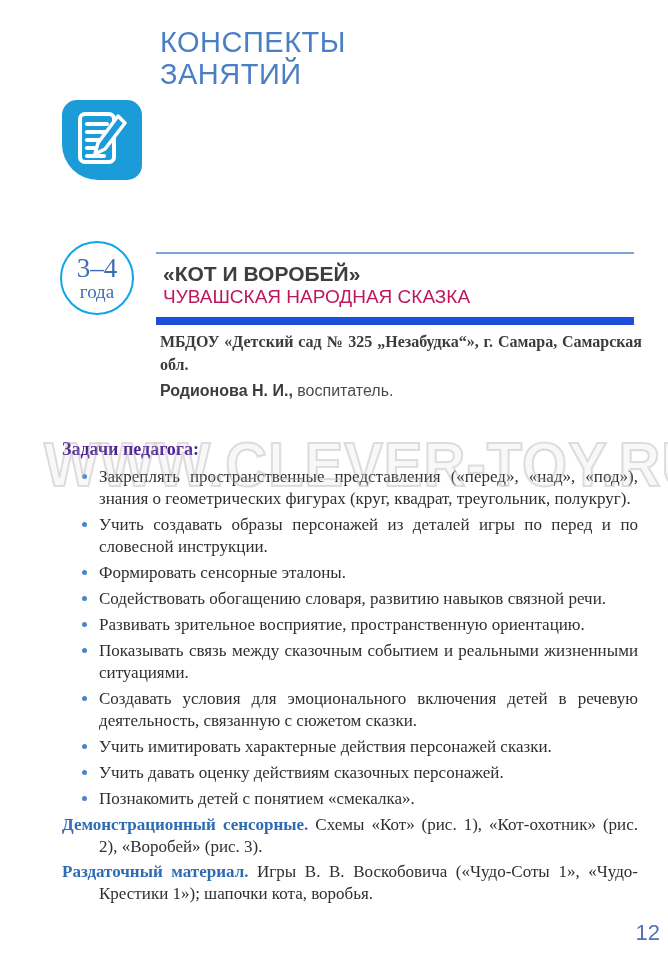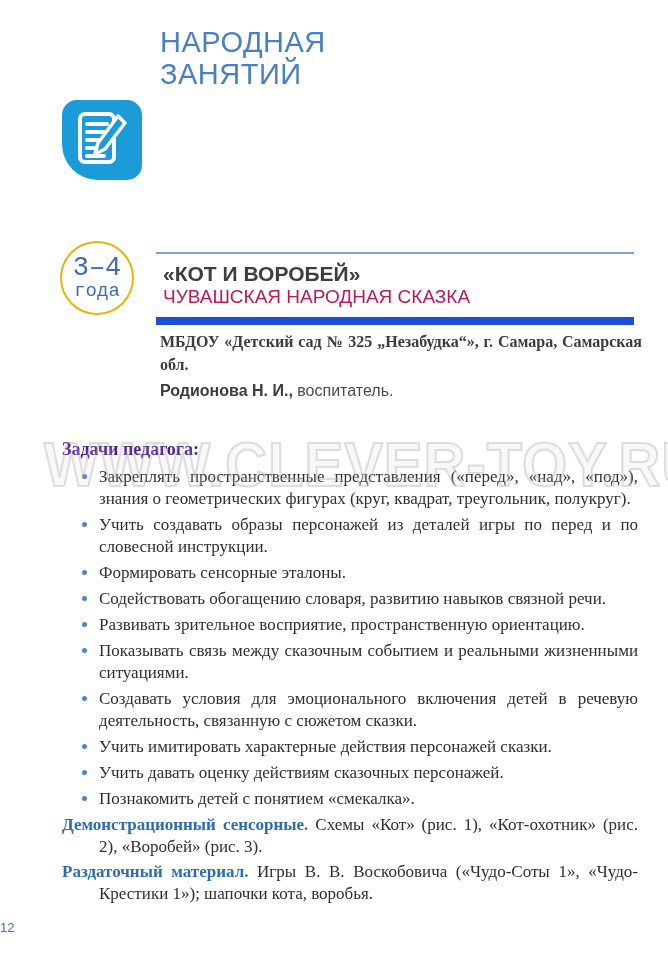--- a/index.html
+++ b/index.html
@@ -39,24 +39,24 @@
     justify-content: center;
   }
 
   
   .age-badge {
     position: absolute;
     left: 60px;
     top: 241px;
     width: 74px;
     height: 74px;
-    border: 2px solid #eab308;
+    border: 2px solid #0ea5e9;
     border-radius: 50%;
     color: #3f6db3;
-    font-family: Liberation Mono, monospace;
+    font-family: Liberation Serif, serif;
     display: flex;
     flex-direction: column;
     align-items: center;
     justify-content: center;
     text-align: center;
   }
   .age-range { font-size: 27px; line-height: 26px; }
   .age-unit  { font-size: 19px; line-height: 21px; }
 
   
@@ -143,37 +143,37 @@
     -webkit-text-stroke: 2px rgba(175,175,175,0.40);
     transform: scaleY(1.08);
     pointer-events: none;
     z-index: 2;
   }
 
   
   .page-number {
     position: absolute;
     left: 0;
-    right: 16px;
+    right: 8px;
     top: 920px;
-    text-align: left;
-    font-family: "Liberation Sans", sans-serif;
-    font-size: 13px;
+    text-align: right;
+    font-family: "Liberation Sans", sans-serif;
+    font-size: 22px;
     color: #4e73b6;
   }
 </style>
 </head>
 <body>
 
 <div class="page">
 
   <div class="watermark">WWW.CLEVER-TOY.RU</div>
 
   <div class="header-title">
-    <div>НАРОДНАЯ</div>
+    <div>КОНСПЕКТЫ</div>
     <div>ЗАНЯТИЙ</div>
   </div>
 
   <div class="chapter-icon">
     <svg width="56" height="60" viewBox="0 0 56 60">
       <rect x="6" y="4" width="34" height="48" rx="5" fill="none" stroke="#ffffff" stroke-width="4"></rect>
       <line x1="13" y1="14" x2="33" y2="14" stroke="#ffffff" stroke-width="4" stroke-linecap="round"></line>
       <line x1="13" y1="22" x2="33" y2="22" stroke="#ffffff" stroke-width="4" stroke-linecap="round"></line>
       <line x1="13" y1="30" x2="33" y2="30" stroke="#ffffff" stroke-width="4" stroke-linecap="round"></line>
       <line x1="13" y1="38" x2="28" y2="38" stroke="#ffffff" stroke-width="4" stroke-linecap="round"></line>

